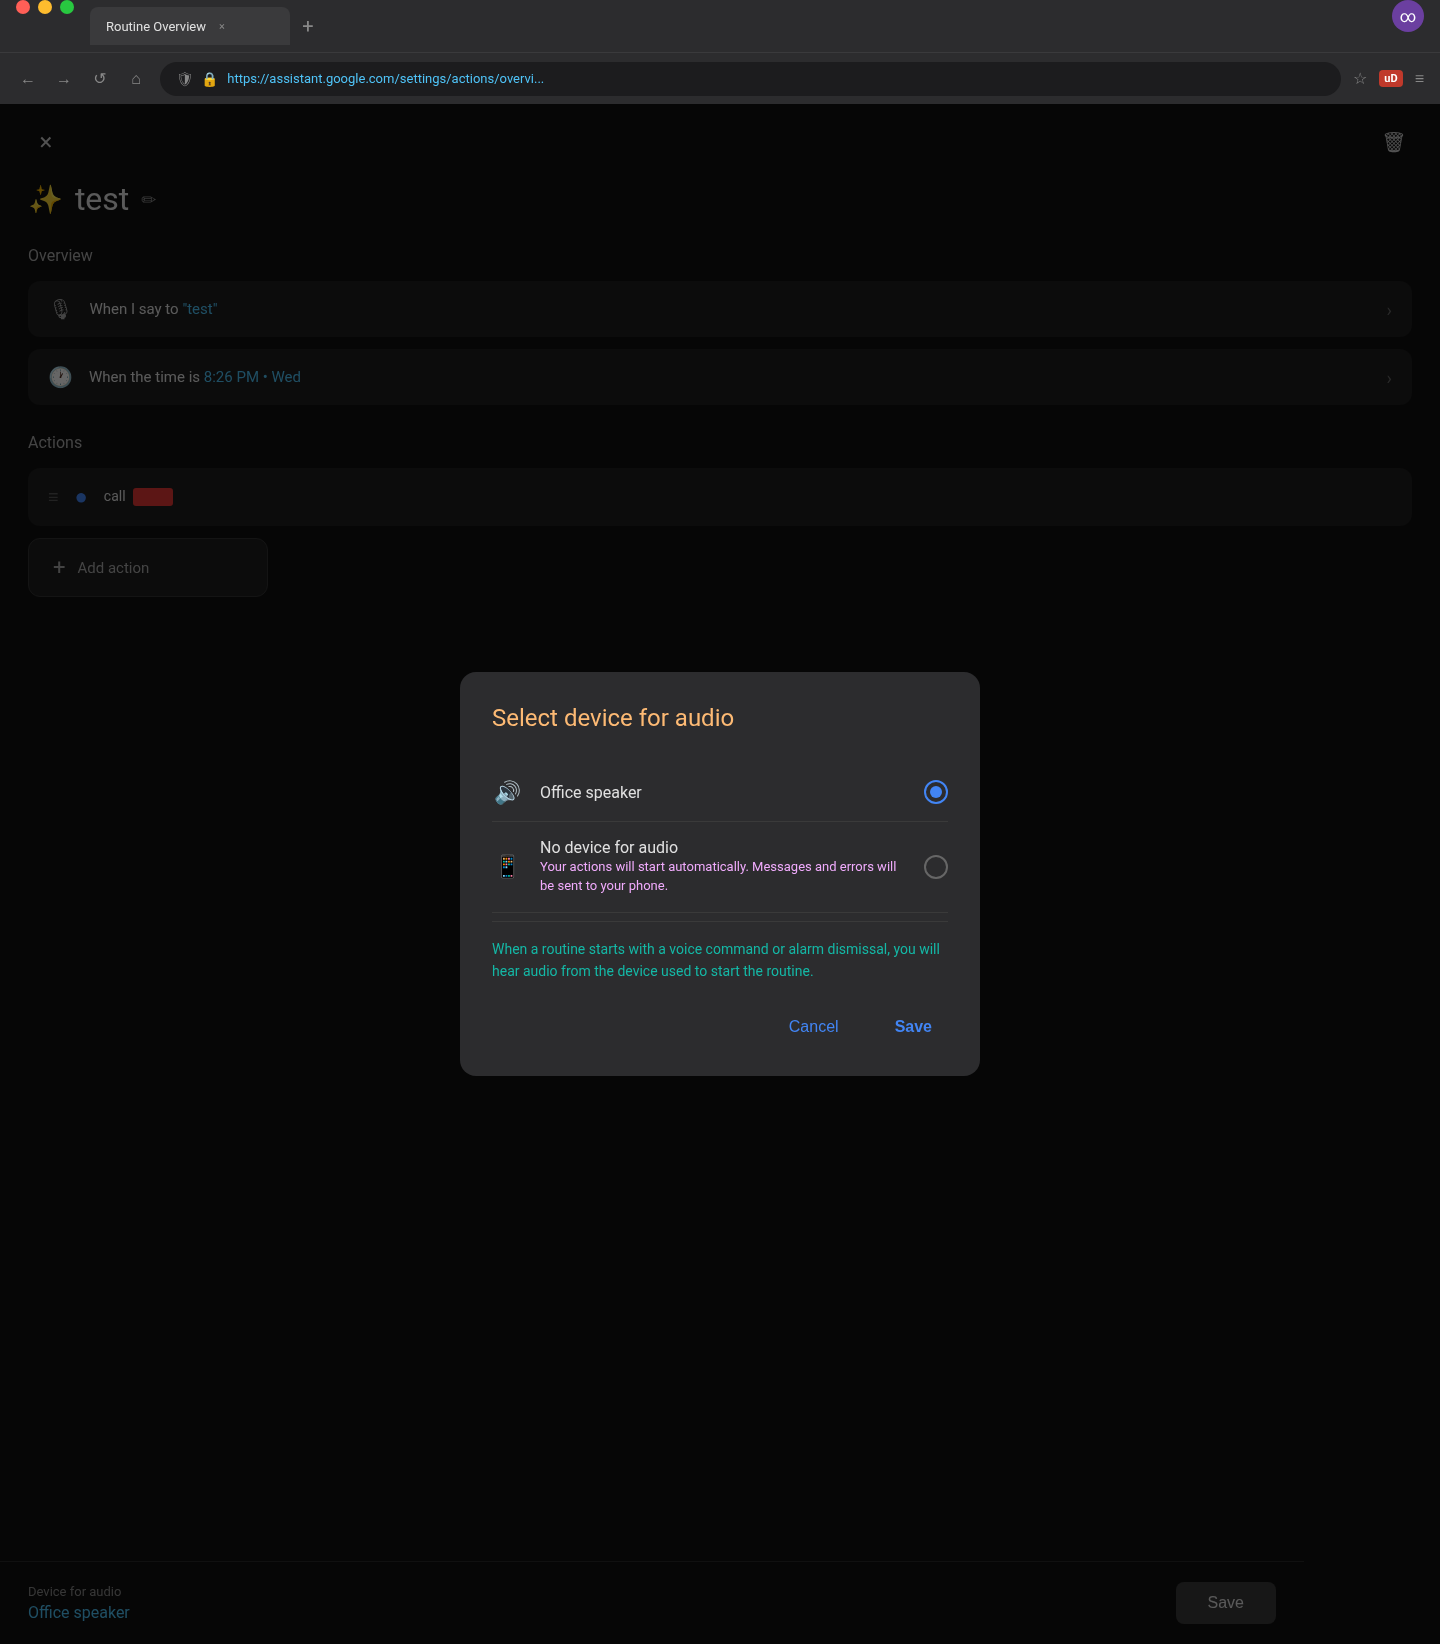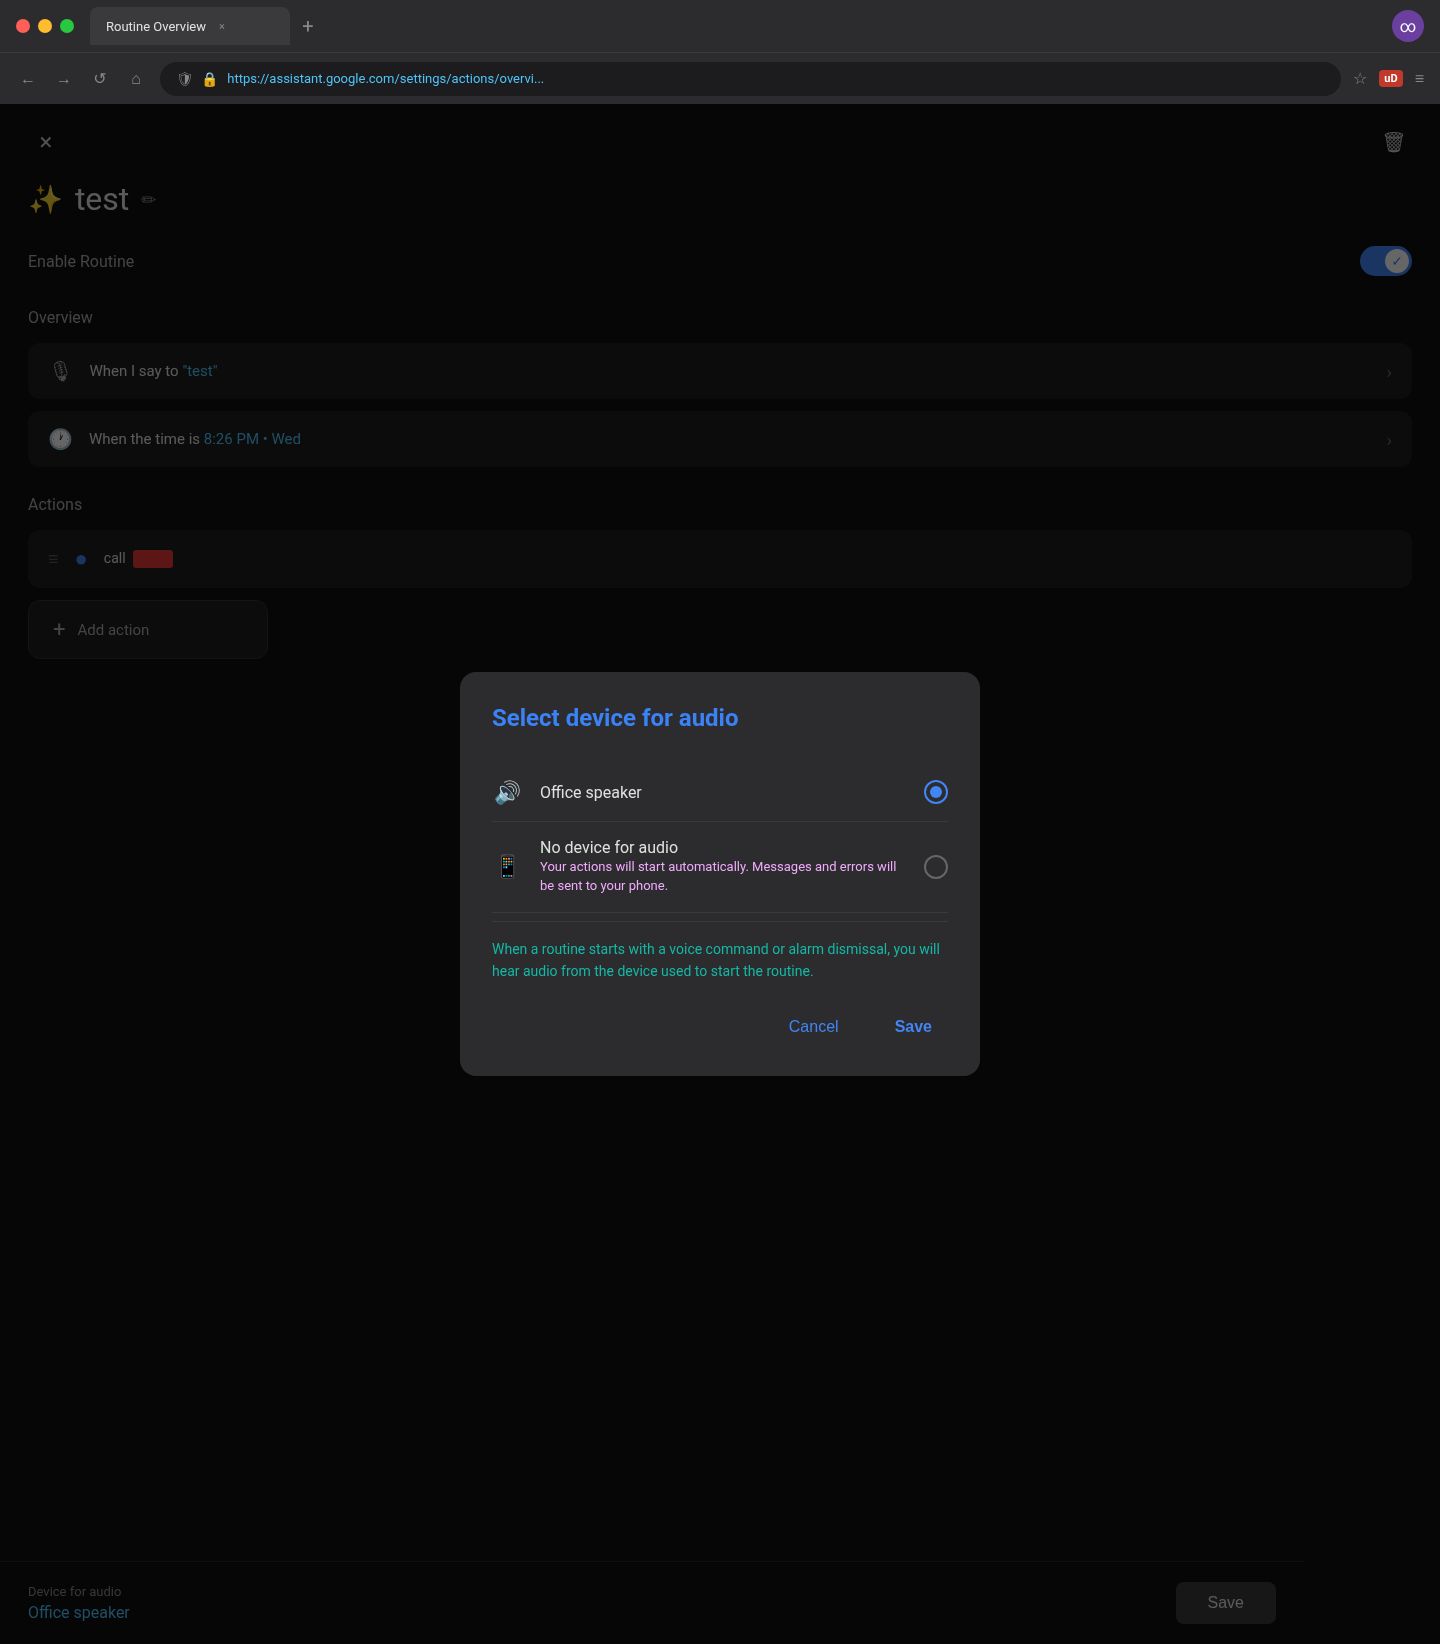--- a/index.html
+++ b/index.html
@@ -9,21 +9,20 @@
       width: 1440px;
       min-height: 1644px;
       overflow-x: hidden;
     }
 
     
     .browser-titlebar {
       background: #2c2c2e;
       height: 52px;
       display: flex;
-      align-items: center;
       padding: 0 16px;
       gap: 8px;
     }
     .traffic-lights {
       display: flex;
       gap: 8px;
       margin-right: 8px;
     }
     .traffic-light {
       width: 14px;
@@ -362,23 +361,23 @@
       z-index: 100;
     }
     .modal {
       background: #2c2c2e;
       border-radius: 16px;
       width: 520px;
       padding: 32px;
       position: relative;
     }
     .modal-title {
-      color: #3b82f6;
+      color: #fdba74;
       font-size: 24px;
-      font-weight: 700;
+      font-weight: 400;
       margin-bottom: 32px;
     }
 
     .device-option {
       display: flex;
       align-items: center;
       gap: 16px;
       padding: 16px 0;
       cursor: pointer;
       border-bottom: 1px solid #3a3a3a;
@@ -521,26 +520,20 @@
   </div>
 
   <div class="routine-content">
 
     <div class="routine-title-row">
       <span class="routine-icon">✨</span>
       <span class="routine-title">test</span>
       <span class="edit-icon">✏</span>
     </div>
 
-    <div class="enable-row">
-      <span class="enable-label">Enable Routine</span>
-      <div class="toggle-switch">
-        <div class="toggle-knob">✓</div>
-      </div>
-    </div>
 
     <div class="section-label">Overview</div>
 
     <div class="starter-card">
       <div class="starter-left">
         <span class="starter-icon">🎙</span>
         <span class="starter-text">
           When I say to <span class="highlight">"test"</span>
         </span>
       </div>

